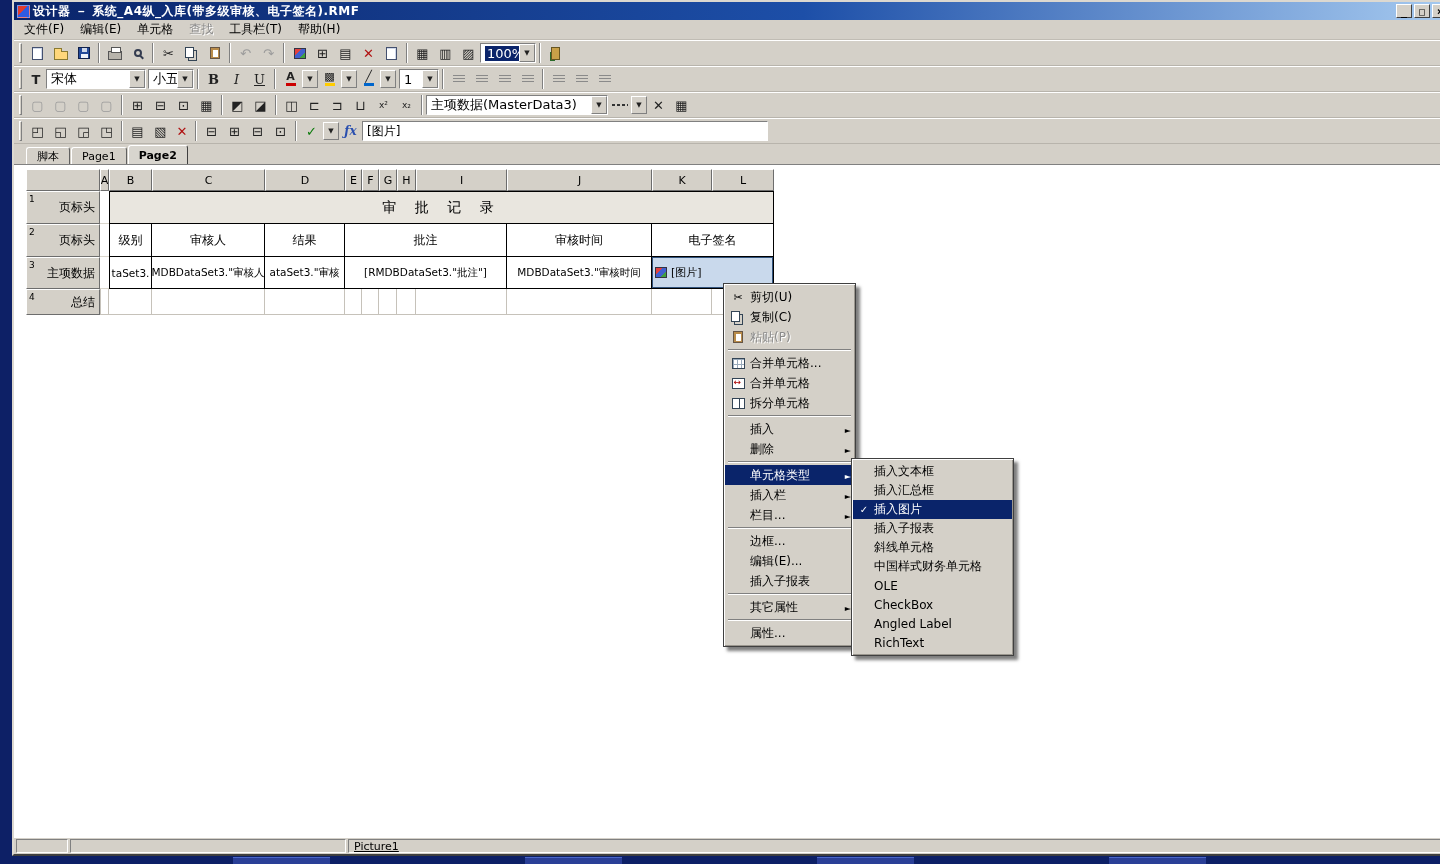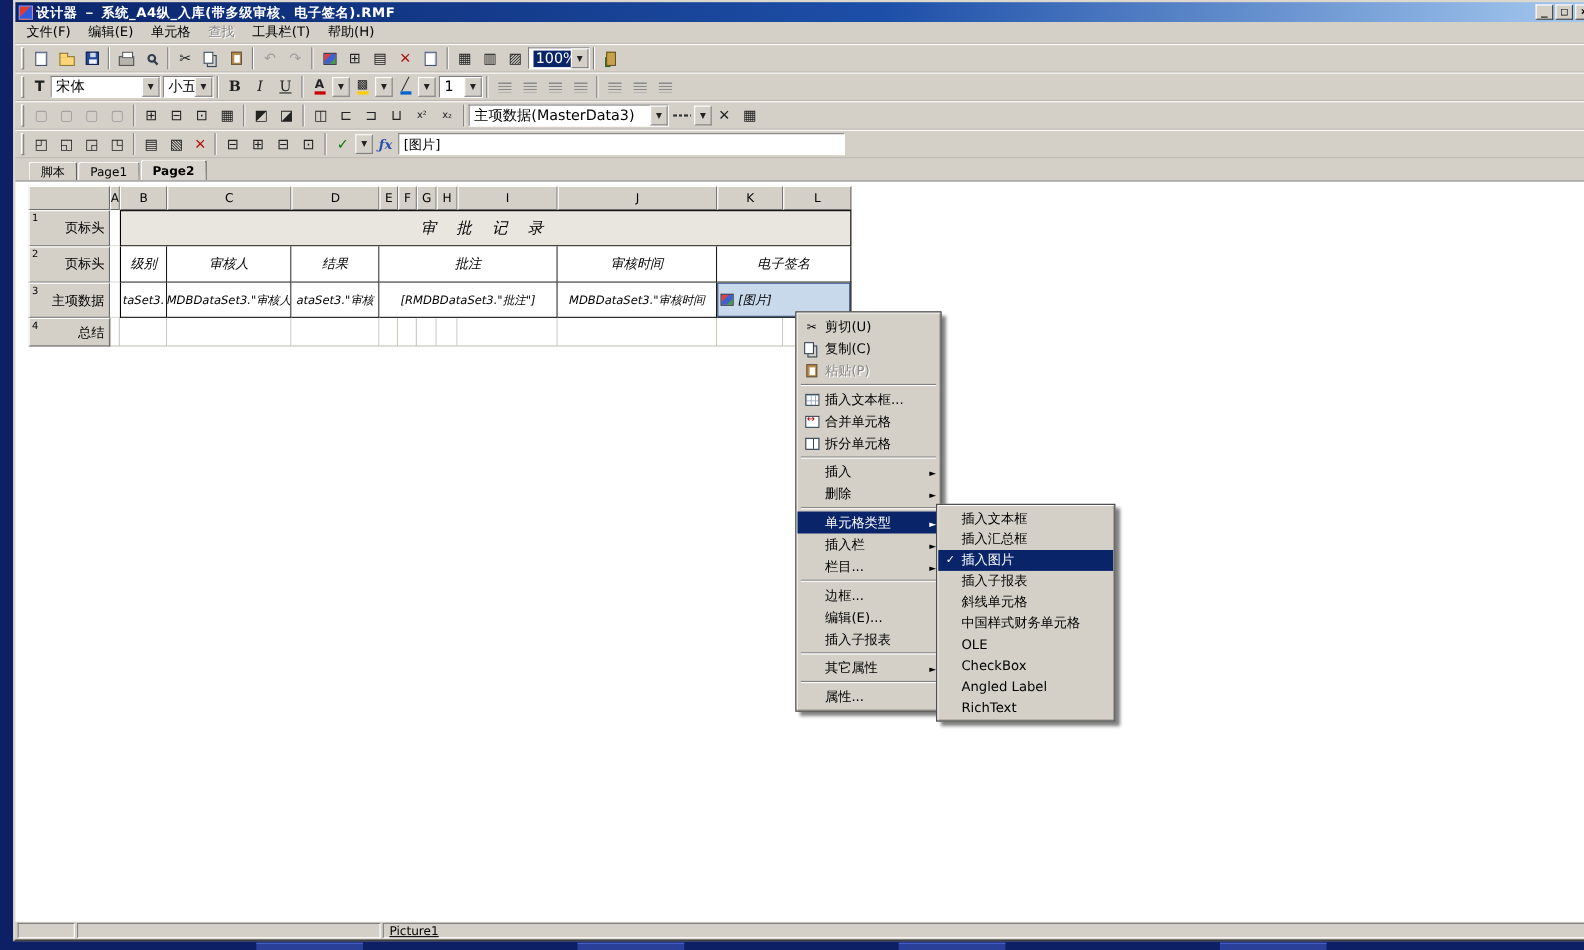--- a/index.html
+++ b/index.html
@@ -89,21 +89,21 @@
   
   .rgrid { position:absolute; left:12px; top:4px; display:grid;
            grid-template-columns:74px 9px 43px 113px 80px 17px 17px 18px 19px 91px 145px 60px 62px;
            grid-template-rows:22px 33px 33px 32px 26px; }
   .ch,.rh,.corner { background:#d4d0c8; border-top:1px solid #fff; border-left:1px solid #fff; border-right:1px solid #6d6d6d; border-bottom:1px solid #6d6d6d;
            display:flex; align-items:center; justify-content:center; font-size:11px; overflow:hidden; }
   .rh { justify-content:space-between; padding:0 4px 0 2px; }
   .rnum { font-size:9px; align-self:flex-start; margin-top:2px; }
   .rband { font-size:12px; }
   .bcell { background:#fff; border-right:1px solid #000; border-bottom:1px solid #000; display:flex; align-items:center; justify-content:center;
-           overflow:hidden; white-space:nowrap;font-style:italic; }
+           overflow:hidden; white-space:nowrap; }
   .bfirst { border-left:1px solid #000; }
   .btop { border-top:1px solid #000; }
   .span11 { grid-column:span 11; } .span5 { grid-column:span 5; } .span2 { grid-column:span 2; }
   .titlecell { background:#e9e6df; font-size:14px; letter-spacing:7px; }
   .hcell { font-size:12px; }
   .dcell { font-size:10.5px; }
   .acell { background:#fff; border-bottom:1px solid #dad6cc; }
   .gcell { background:#fff; border-right:1px solid #c6c2ba; border-bottom:1px solid #c6c2ba; }
   .gfirst { border-left:1px solid #c6c2ba; }
   .sig { justify-content:flex-start; padding-left:3px; gap:4px; background:#c9d9ec; box-shadow:inset 0 0 0 1px #31537d; font-size:11px; }
@@ -435,21 +435,21 @@
     <span class="mico">
         <span class="i-paste"></span>
       </span>
     <span class="mlabel">粘贴(P)</span>
   </div>
   <div class="msep"></div>
   <div class="mitem">
     <span class="mico">
         <span class="i-cells"></span>
       </span>
-    <span class="mlabel">插入文本框...</span>
+    <span class="mlabel">合并单元格...</span>
   </div>
   <div class="mitem">
     <span class="mico">
         <span class="i-merge"></span>
       </span>
     <span class="mlabel">合并单元格</span>
   </div>
   <div class="mitem">
     <span class="mico">
         <span class="i-split"></span>

